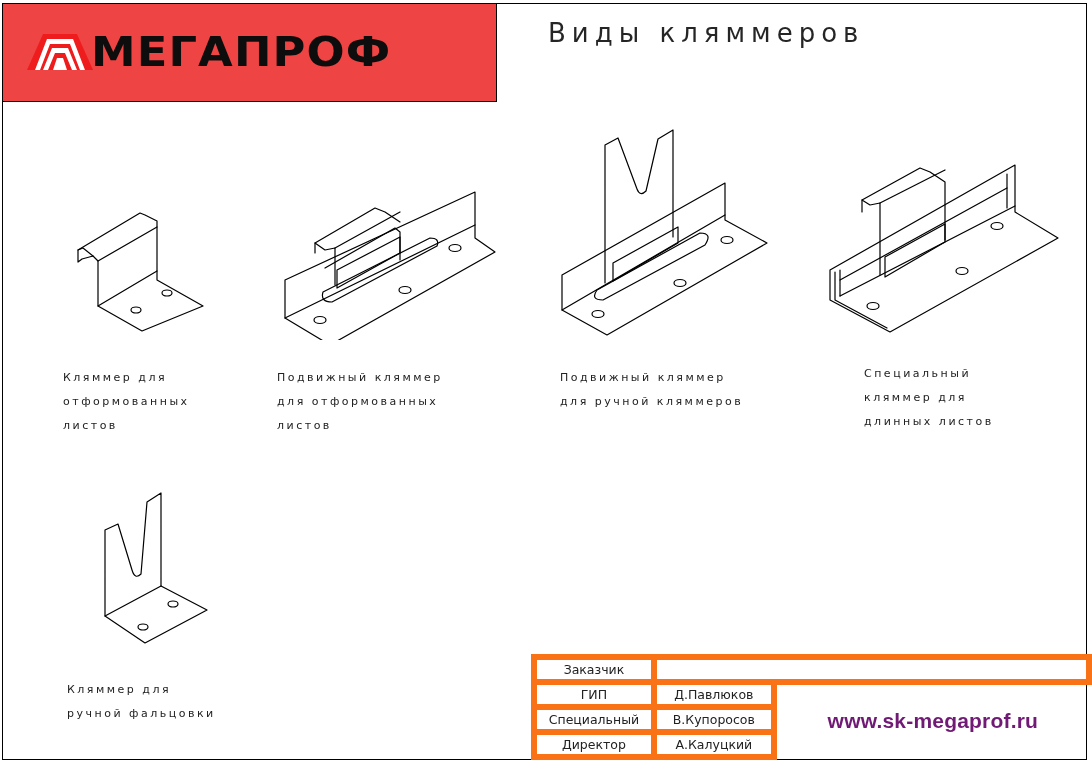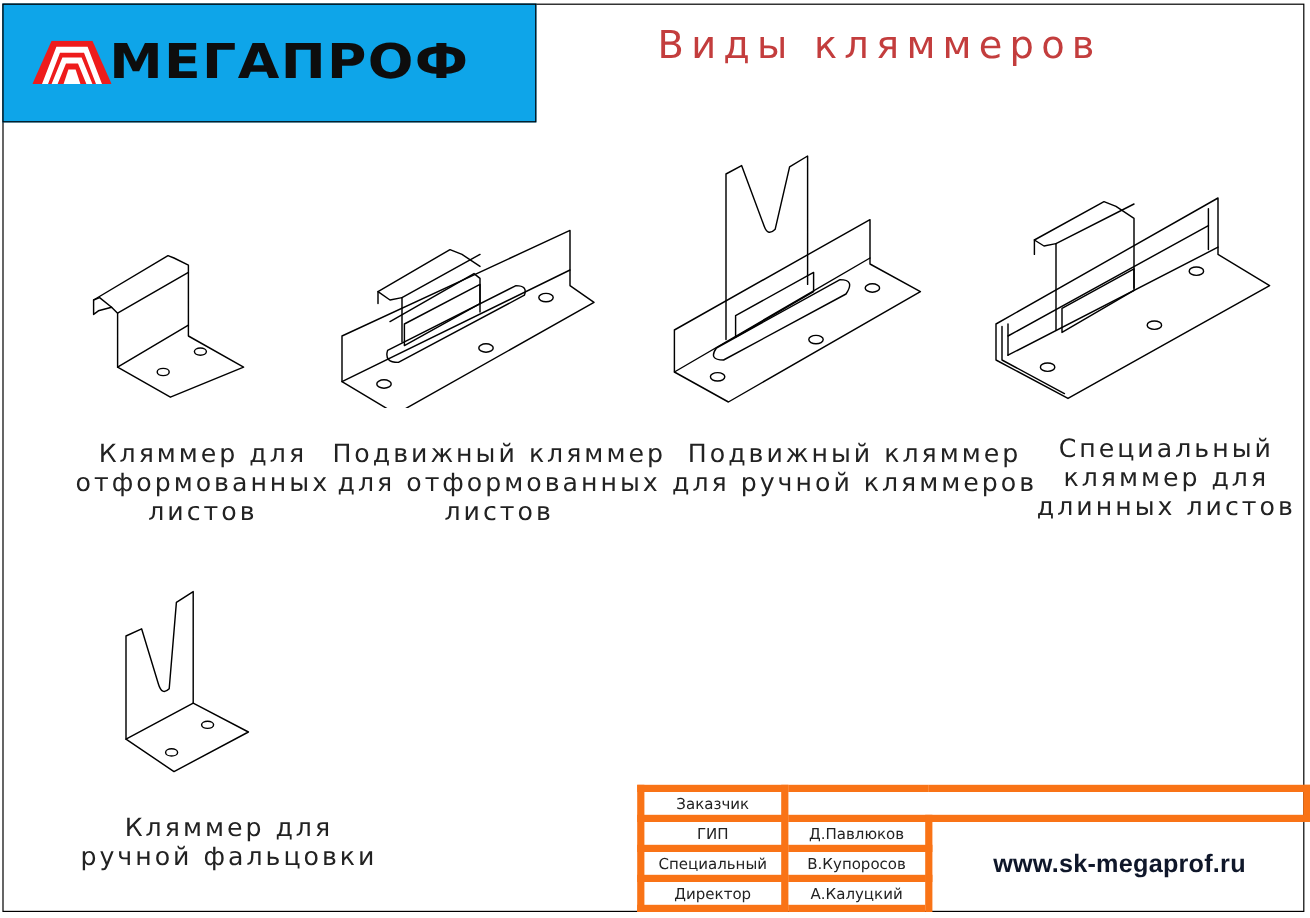--- a/index.html
+++ b/index.html
@@ -1,31 +1,31 @@
 <!DOCTYPE html>
 <html><head>
 <meta charset="utf-8">
 <style>
   html, body { margin:0; padding:0; background:#fff; }
   body { width:1092px; height:765px; position:relative; overflow:hidden; font-family:"DejaVu Sans", sans-serif; }
   .frame { position:absolute; left:2px; top:3px; width:1085px; height:757px; border:1.5px solid #000; box-sizing:border-box; }
-  .logo-box { position:absolute; left:2px; top:3px; width:445px; height:99px; border:1.5px solid #000; box-sizing:border-box; background:#0ea5e9; }
+  .logo-box { position:absolute; left:2px; top:3px; width:495px; height:99px; border:1.5px solid #000; box-sizing:border-box; background:#ef4444; }
   .logo-mark { position:absolute; left:24px; top:30px; }
   .logo-text { position:absolute; left:88px; top:24px; font-family:"DejaVu Sans", sans-serif; font-weight:bold; font-size:40px; letter-spacing:1px; color:#0d0d0d; line-height:48px; transform:scaleX(1.12); transform-origin:left center; }
-  .page-title { position:absolute; left:548px; top:18px; font-family:"DejaVu Sans", sans-serif; font-weight:100; font-size:32px; letter-spacing:6px; color:#b91c1c; -webkit-text-stroke:0; font-weight:normal; opacity:.85; }
-  .caption { position:absolute; font-family:"DejaVu Sans", sans-serif; font-size:21px; line-height:24px; letter-spacing:2.5px; color:#222;text-align:center; }
+  .page-title { position:absolute; left:548px; top:18px; font-family:"DejaVu Sans", sans-serif; font-weight:100; font-size:26px; letter-spacing:6px; color:#000000; -webkit-text-stroke:0; font-weight:normal; opacity:.85; }
+  .caption { position:absolute; font-family:"DejaVu Sans", sans-serif; font-size:11px; line-height:24px; letter-spacing:2.5px; color:#222; }
   .caption div { white-space:nowrap; }
   .drawing { position:absolute; }
   svg .l { fill:none; stroke:#000; stroke-width:1.2; stroke-linejoin:round; stroke-linecap:round; }
   .tb { position:absolute; left:531px; top:654px; border-collapse:collapse; font-family:"DejaVu Sans", sans-serif; font-size:12.5px; color:#222; }
   .tb td { border:6px solid #f97316; height:25px; padding:0; text-align:center; box-sizing:border-box; }
   .tb .c1 { width:120px; }
   .tb .c2 { width:120px; }
   .tb .c3 { width:316px; }
-  .website { font-family:"Liberation Sans", sans-serif; font-weight:bold; font-size:21px; color:#0f172a; letter-spacing:.2px; }
+  .website { font-family:"Liberation Sans", sans-serif; font-weight:bold; font-size:21px; color:#701a75; letter-spacing:.2px; }
 </style>
 </head>
 <body>
 
 <div class="frame"></div>
 
 <div class="logo-box">
   <svg class="logo-mark" width="66" height="36" viewBox="0 0 66 36">
     <polygon points="16,0 50,0 66,36 0,36" fill="#ee1c1c"></polygon>
     <polygon points="20,5 46,5 58,36 53,36 43,10 23,10 13,36 8,36" fill="#fff"></polygon>

